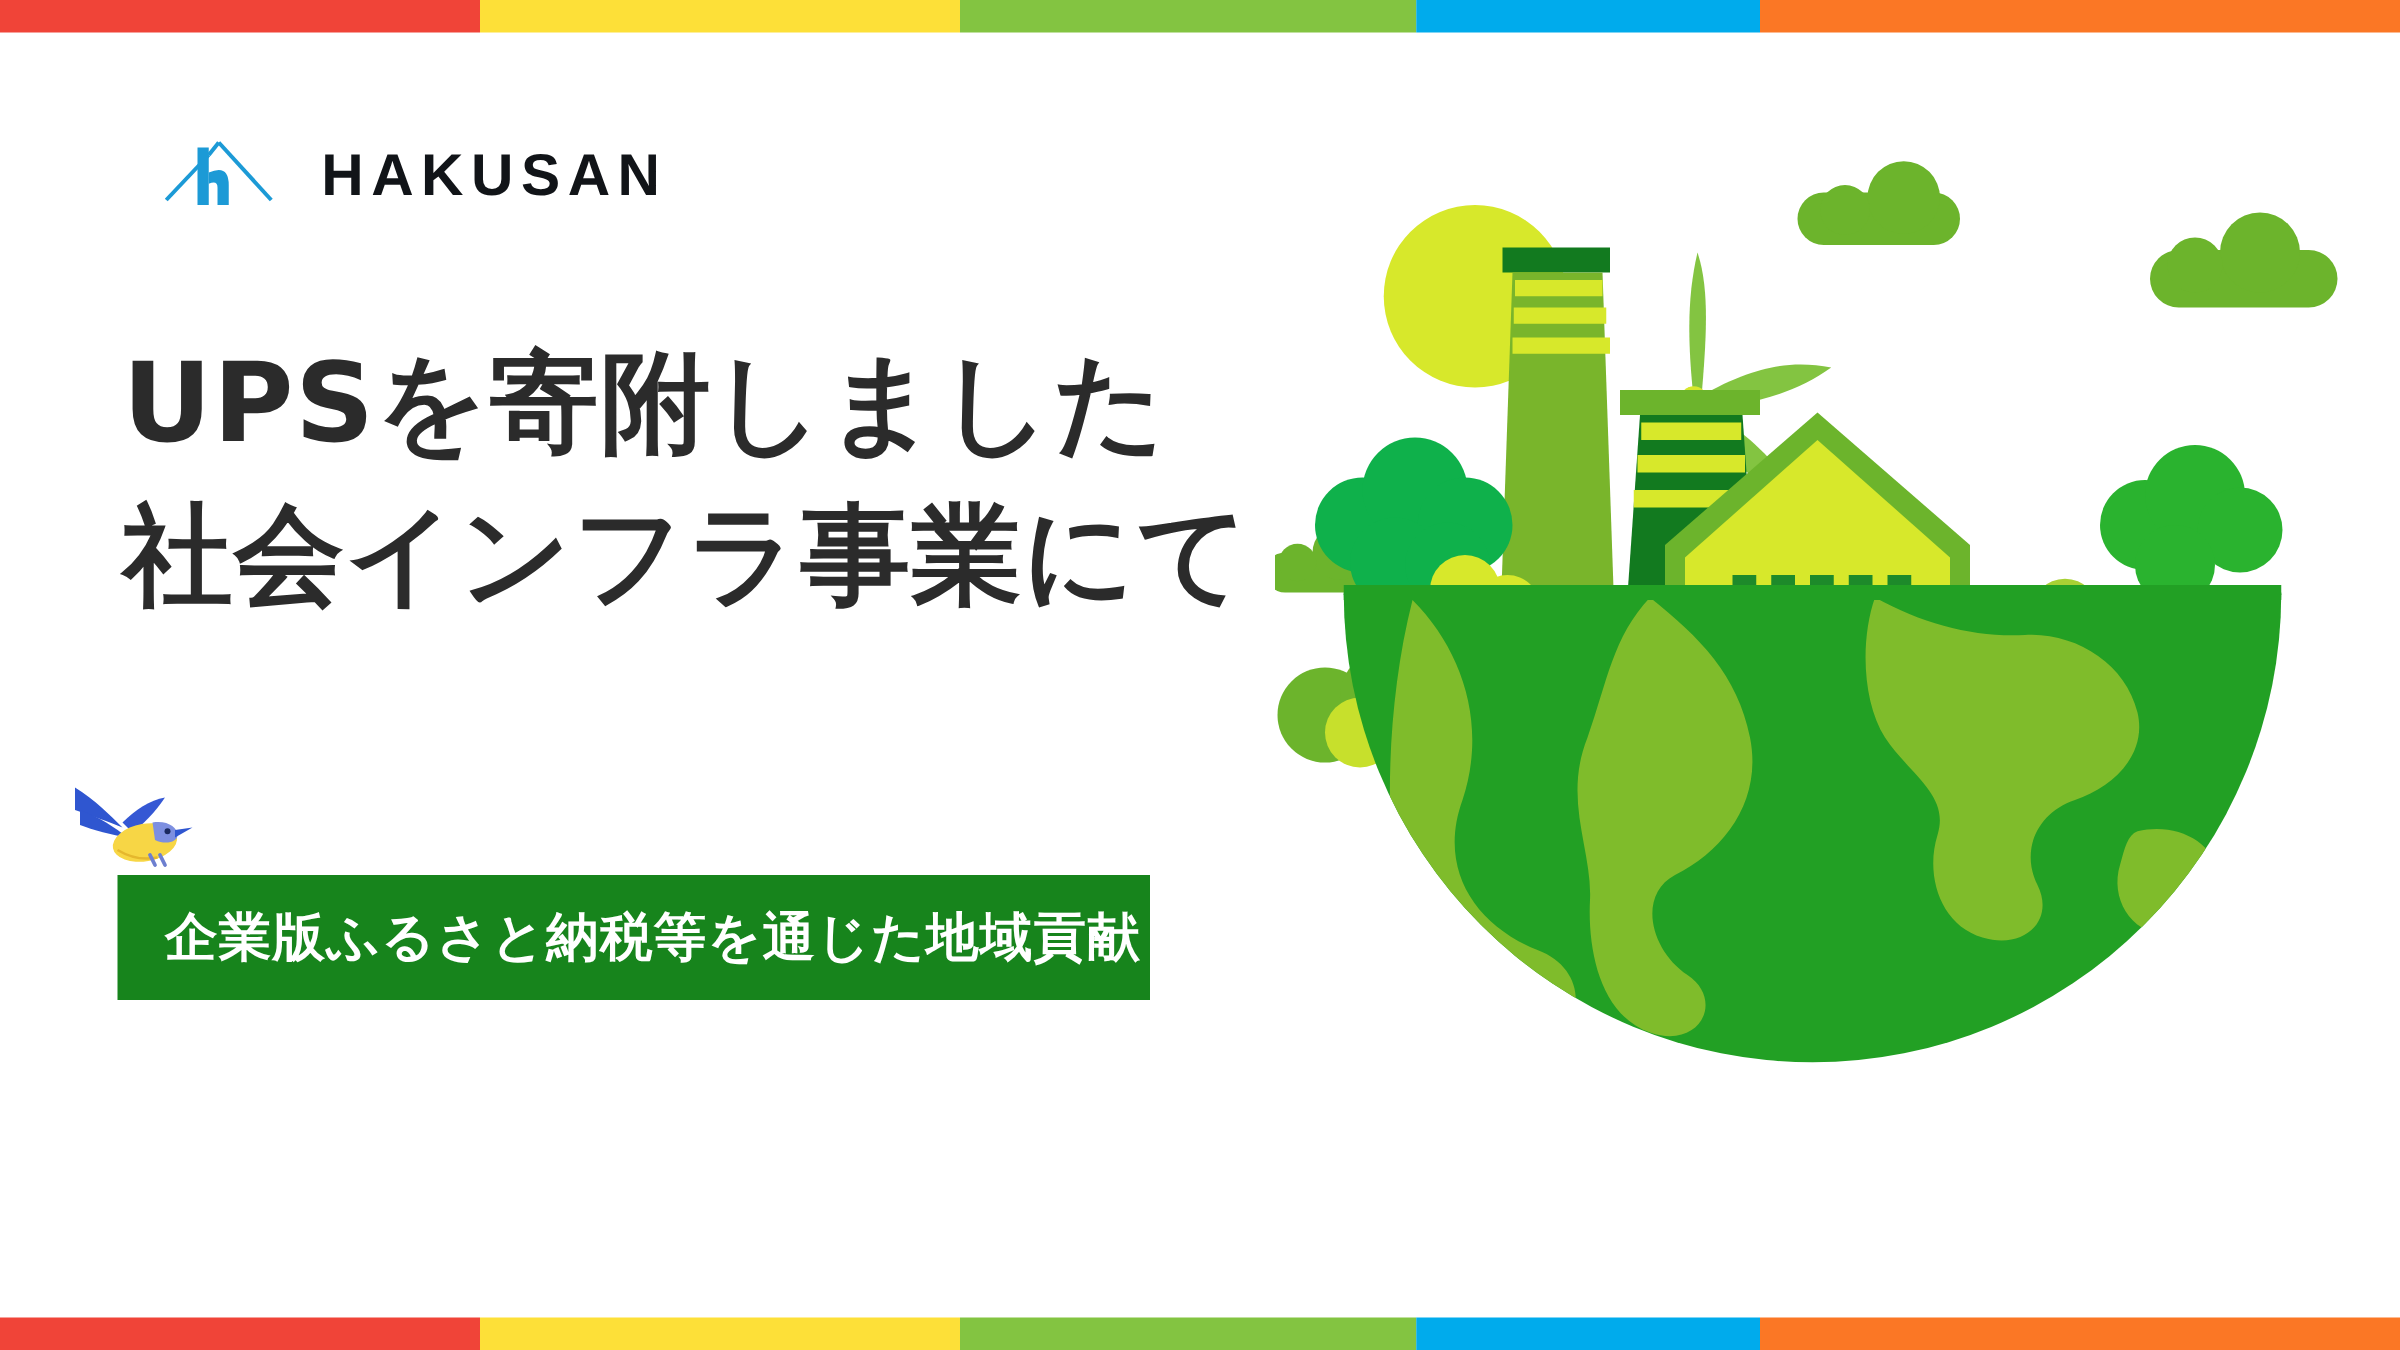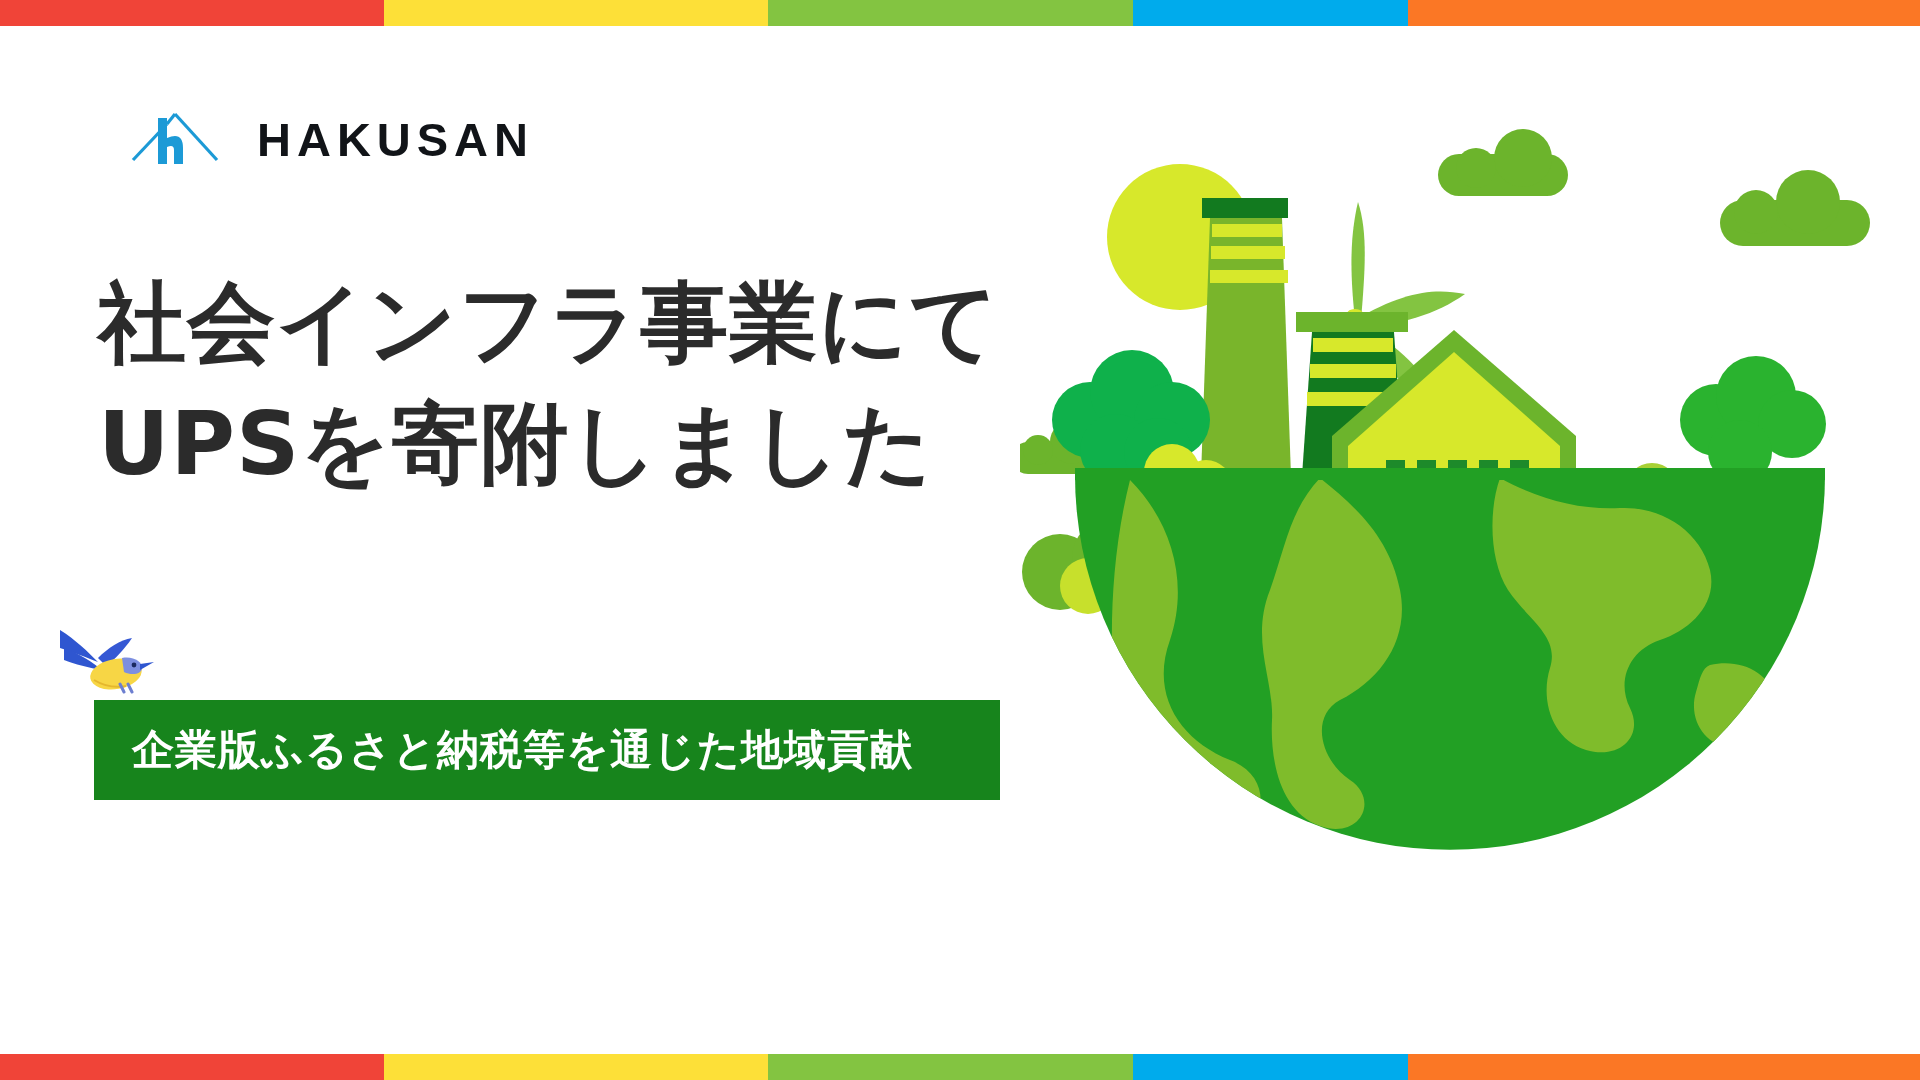--- a/index.html
+++ b/index.html
@@ -41,21 +41,21 @@
     font-size:88px;
     line-height:1.38;
     letter-spacing:1px;
     white-space:nowrap;
   }
   .headline .ln{ display:block; }
 
   
   .banner{
     position:absolute; left:94px; top:700px;
-    width:906px; height:100px;
+    width:826px; height:100px;
     background:#17841c;
     display:flex; align-items:center;
   }
   .banner-text{
     color:#ffffff;
     font-family:"DejaVu Sans","Liberation Sans",sans-serif;
     font-weight:700; font-size:42px; letter-spacing:1px;
     padding-left:38px; white-space:nowrap;
   }
 
@@ -85,22 +85,22 @@
       <path d="M36 14 L2 50" stroke="#1c9ad6" stroke-width="3.2" fill="none"></path>
       <path d="M36 14 L44 4" stroke="#1c9ad6" stroke-width="3.2" fill="none"></path>
 
       <rect x="27" y="8" width="9" height="46" fill="#1c9ad6"></rect>
       <path d="M36 28 q16 -7 16 10 v16 h-9 v-14 q0 -6 -7 -3 z" fill="#1c9ad6"></path>
     </svg>
     <div class="logo-word">HAKUSAN</div>
   </div>
 
   <div class="headline">
+    <span class="ln">UPSを寄附しました</span>
     <span class="ln">社会インフラ事業にて</span>
-    <span class="ln">UPSを寄附しました</span>
   </div>
 
   <svg class="bird" viewBox="0 0 116 76">
     <path d="M2 12 C18 22 30 34 40 44 C30 40 14 34 2 30 Z" fill="#2f56d0"></path>
     <path d="M6 30 C22 36 34 44 44 52 C32 50 16 46 6 42 Z" fill="#2f56d0"></path>
     <path d="M40 40 C50 30 62 22 74 20 C66 32 56 42 48 48 Z" fill="#3558d4"></path>
     <ellipse cx="58" cy="56" rx="26" ry="15" fill="#f7d645" transform="rotate(-10 58 56)"></ellipse>
     <path d="M64 40 C76 38 84 44 84 50 C84 56 74 58 66 54 Z" fill="#7d8fe0"></path>
     <path d="M82 46 L96 44 L82 52 Z" fill="#2f56d0"></path>
     <circle cx="76" cy="47" r="2.4" fill="#1b2a60"></circle>

